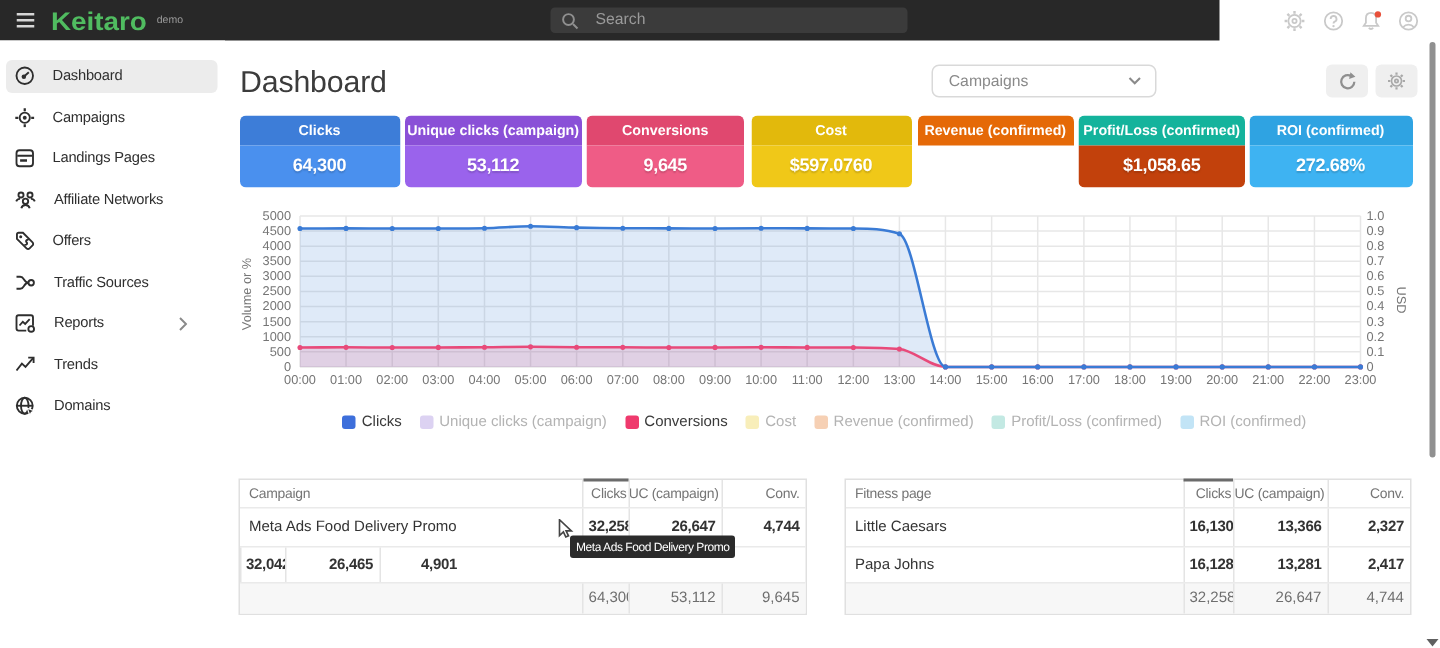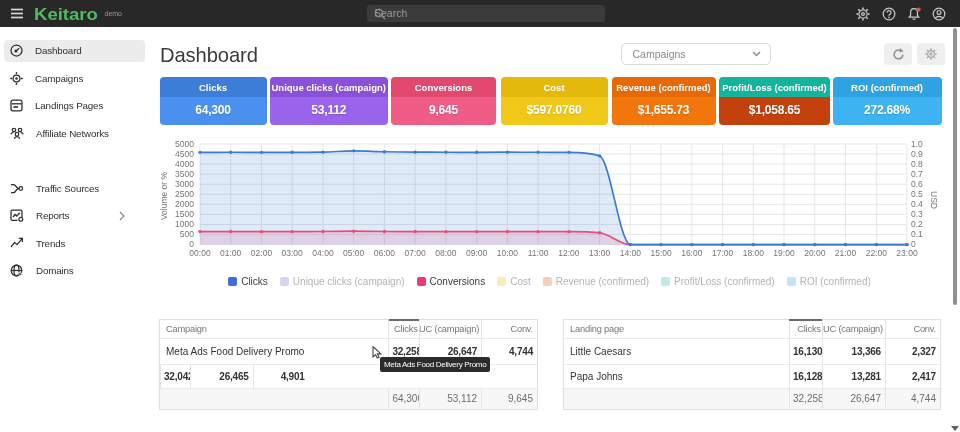--- a/index.html
+++ b/index.html
@@ -1,23 +1,23 @@
 <!DOCTYPE html>
 <html><head><meta charset="utf-8">
 <style>
 *{margin:0;padding:0;box-sizing:border-box}
 html,body{width:960px;height:432px;overflow:hidden}
 body{font-family:"Liberation Sans",sans-serif;background:#fff}
 #page{position:relative;width:960px;height:432px;overflow:hidden}
 .abs{position:absolute}
 
-#hdr{left:0;top:0;width:960px;height:27px;background:#282828}
+#hdr{left:0;top:0;width:813px;height:27px;background:#282828}
 #logo{left:34px;top:4.5px;font-size:17px;font-weight:bold;color:#50bc60;transform:scaleX(1.09);transform-origin:0 50%}
 #demo{left:104.5px;top:9.5px;font-size:7px;color:#9a9a9a}
-#search{left:367px;top:5px;width:238px;height:16.5px;background:#3b3b3b;border-radius:3px;color:#9a9a9a;font-size:10.5px;line-height:16.5px;padding-left:7px}
+#search{left:367px;top:5px;width:238px;height:16.5px;background:#3b3b3b;border-radius:3px;color:#9a9a9a;font-size:10.5px;line-height:16.5px;padding-left:30px}
 
 #side{left:0;top:27px;width:150px;height:405px;background:#fff}
 .sitem{position:absolute;left:0;width:150px;height:27.5px;display:flex;align-items:center;color:#2f2f2f;font-size:9.8px;letter-spacing:-0.15px}
 .sitem svg{margin-left:10px;margin-right:12px;flex:none}
 .spill{position:absolute;left:4px;width:141px;height:22px;background:#ececec;border-radius:4px}
 
 #title{left:160px;top:44.4px;font-size:20.2px;color:#3c3c3c;letter-spacing:-0.1px}
 .sel{position:absolute;top:43px;height:22px;border:1px solid #d9d9d9;border-radius:5px;background:#fff;font-size:10.5px;display:flex;align-items:center}
 .btn{position:absolute;top:43px;height:22px;background:#efefef;border-radius:4px;display:flex;align-items:center;justify-content:center}
 
@@ -275,20 +275,28 @@
         <svg width="14" height="13" viewBox="0 0 14 13">
           <circle cx="4" cy="3" r="1.7" stroke="#2e2e2e" fill="none" stroke-width="1.25"></circle>
           <circle cx="10" cy="3" r="1.7" stroke="#2e2e2e" fill="none" stroke-width="1.25"></circle>
           <circle cx="7" cy="7.2" r="1.8" stroke="#2e2e2e" fill="none" stroke-width="1.25"></circle>
           <path d="M4.2,11.8 A2.9,2.9 0 0 1 9.8,11.8" stroke="#2e2e2e" fill="none" stroke-width="1.25"></path>
           <path d="M0.8,7.2 A2.6,2.6 0 0 1 3.4,5.6" stroke="#2e2e2e" fill="none" stroke-width="1.25"></path>
           <path d="M13.2,7.2 A2.6,2.6 0 0 0 10.6,5.6" stroke="#2e2e2e" fill="none" stroke-width="1.25"></path>
         </svg>
         <span>Affiliate Networks</span>
       </div>
+      <div class="sitem" style="top:120.0px">
+        <svg width="13" height="13" viewBox="0 0 13 13">
+          <path d="M1.3,5.2 L1.3,2.2 A1,1 0 0 1 2.3,1.2 L5.3,1.2 L11.7,7.6 A1.4,1.4 0 0 1 11.7,9.6 L9.7,11.6 A1.4,1.4 0 0 1 7.7,11.6 Z" stroke="#2e2e2e" fill="none" stroke-width="1.25"></path>
+          <circle cx="3.8" cy="3.8" r="1" fill="#2e2e2e"></circle>
+          <path d="M6.3,8.9 c1,0.9 2.4,-0.4 1.4,-1.4 c-1,-1 0.5,-2.2 1.4,-1.4" stroke="#2e2e2e" fill="none" stroke-width="1.25"></path>
+        </svg>
+        <span>Offers</span>
+      </div>
       <div class="sitem" style="top:147.5px">
         <svg width="14" height="13" viewBox="0 0 14 13">
           <path d="M1,2.5 L3.5,2.5 C6.5,2.5 5.5,6.5 9,6.5" stroke="#2e2e2e" fill="none" stroke-width="1.25"></path>
           <path d="M1,10.5 L3.5,10.5 C6.5,10.5 5.5,6.5 9,6.5" stroke="#2e2e2e" fill="none" stroke-width="1.25"></path>
           <circle cx="10.8" cy="6.5" r="1.8" stroke="#2e2e2e" fill="none" stroke-width="1.25"></circle>
         </svg>
         <span>Traffic Sources</span>
       </div>
       <div class="sitem" style="top:175.0px">
         <svg width="14" height="13" viewBox="0 0 14 13">
@@ -360,21 +368,20 @@
     <div class="card" style="left:391px;width:105px">
       <div class="lb" style="background:#e0486f">Conversions</div>
       <div class="vl" style="background:#ef5c86">9,645</div>
     </div>
     <div class="card" style="left:500.5px;width:107px">
       <div class="lb" style="background:#e2b90c">Cost</div>
       <div class="vl" style="background:#f0c818">$597.0760</div>
     </div>
     <div class="card" style="left:611.5px;width:104px">
       <div class="lb" style="background:#e56907">Revenue (confirmed)</div>
-      <div class="vl" style="background:#f2760c">$1,655.73</div>
     </div>
     <div class="card" style="left:719px;width:111px">
       <div class="lb" style="background:#14b39c">Profit/Loss (confirmed)</div>
       <div class="vl" style="background:#c2410c">$1,058.65</div>
     </div>
     <div class="card" style="left:832.5px;width:109px">
       <div class="lb" style="background:#2fa3e2">ROI (confirmed)</div>
       <div class="vl" style="background:#3eb3f2">272.68%</div>
     </div>
 <div id="legend" class="abs">
@@ -407,21 +414,21 @@
       </div>
       <div class="trow ft" style="height:21.5px">
         <div class="c la" style="width:228.5px"></div>
         <div class="c cn cl" style="width:30.3px">64,300</div>
         <div class="c cn ra" style="width:62.4px">53,112</div>
         <div class="c cn ra" style="width:56px">9,645</div>
       </div>
     </div>
     <div class="tbl" style="left:563px;width:378px">
       <div class="trow hd" style="height:18px;position:relative">
-        <div class="c la" style="width:225px">Landing page</div>
+        <div class="c la" style="width:225px">Fitness page</div>
         <div class="c cn ra" style="width:32.8px;padding-right:1px">Clicks</div>
         <div class="c cn ra" style="width:63.2px;padding-right:2px">UC (campaign)</div>
         <div class="c cn ra" style="width:55px">Conv.</div>
         <div style="position:absolute;left:225px;top:-1px;width:32.8px;height:2px;background:#6b6b6b"></div>
       </div>
       <div class="trow" style="height:25.5px">
         <div class="c la" style="width:225px">Little Caesars</div>
         <div class="c cn cl" style="width:32.8px">16,130</div>
         <div class="c cn ra" style="width:63.2px">13,366</div>
         <div class="c cn ra" style="width:55px">2,327</div>

